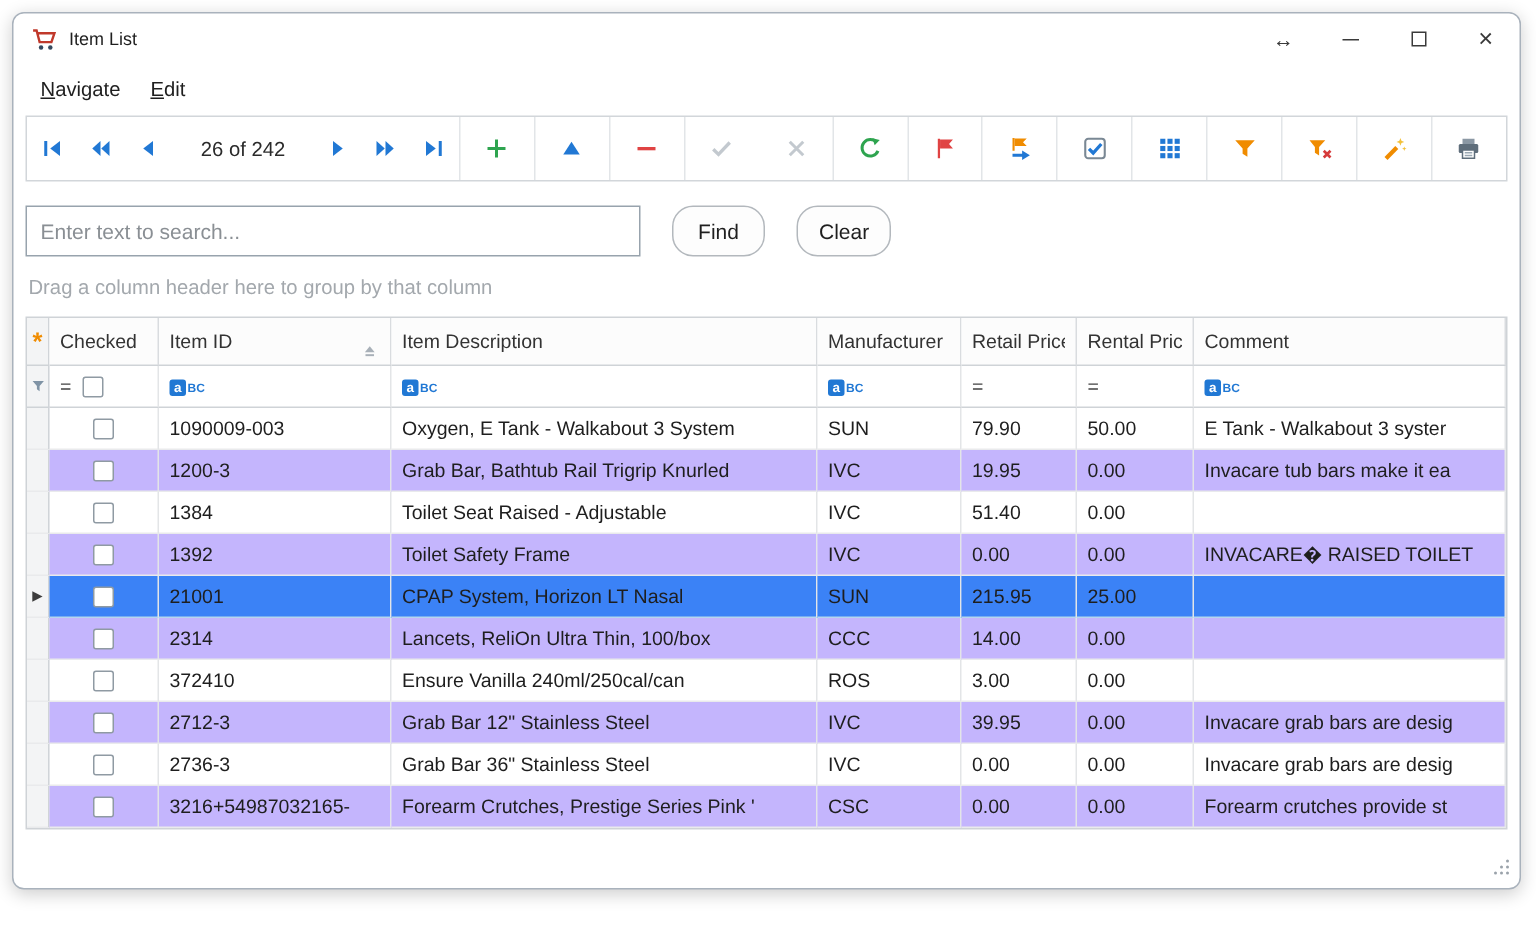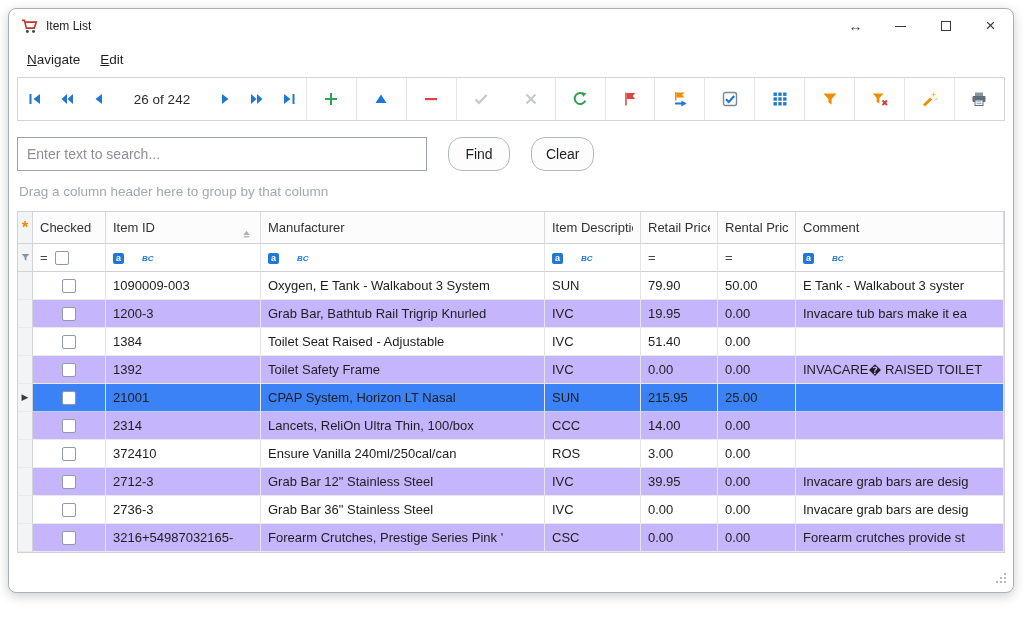--- a/index.html
+++ b/index.html
@@ -62,21 +62,21 @@
   .row-arrow { color:#3c3c3c; font-size:9px; }
   .g-cell.num { text-align:left; display:block; }
   .g-cell.center { display:flex; align-items:center; justify-content:center; padding:0; }
   .checkbox { display:inline-block; width:14px; height:14px; border:1px solid #8f9aa3; background:#fff; border-radius:2px; }
   .g-row.alt .g-cell:not(.ind) { background:#c4b5fd; }
   .g-row.sel .g-cell:not(.ind) { background:#3b82f6; border-bottom-color:#b7d6ee; }
   .eq { font-size:13px; color:#444; margin-right:7px; }
   .abc-icon { display:inline-flex; align-items:center; }
   .abc-box { background:#2178d4; color:#fff; font-size:9px; font-weight:bold; width:11px; height:11px;
              line-height:11px; text-align:center; border-radius:2px; }
-  .abc-rest { color:#2178d4; font-size:8px; font-weight:bold; margin-left:18px;font-style:italic; }
+  .abc-rest { color:#2178d4; font-size:8px; font-weight:bold; margin-left:1px; }
   .filter-funnel svg { width:11px; height:11px; }
 
   
   .status-area { flex:1 1 auto; position:relative; }
   .grip { position:absolute; right:7px; bottom:9px; width:10px; height:10px; }
   .grip i { position:absolute; width:2px; height:2px; background:#9aa2aa; border-radius:50%; }
   .grip i:nth-child(1){ right:0; bottom:0; } .grip i:nth-child(2){ right:4px; bottom:0; }
   .grip i:nth-child(3){ right:0; bottom:4px; } .grip i:nth-child(4){ right:8px; bottom:0; }
   .grip i:nth-child(5){ right:0; bottom:8px; } .grip i:nth-child(6){ right:4px; bottom:4px; }
 </style>
@@ -325,24 +325,24 @@
           <span class="hlabel">Checked</span>
         </div>
         <div class="g-cell">
           <span class="hlabel">Item ID</span>
           <span class="sort-glyph"><svg viewBox="0 0 16 16" fill="#a8b0b8" style="width: 13px; height: 13px;">
               <path d="M8 3.5l4 5H4z"></path>
               <rect x="4.5" y="10" width="7" height="1.6"></rect>
             </svg></span>
         </div>
         <div class="g-cell">
+          <span class="hlabel">Item Description</span>
+        </div>
+        <div class="g-cell">
           <span class="hlabel">Manufacturer</span>
-        </div>
-        <div class="g-cell">
-          <span class="hlabel">Item Description</span>
         </div>
         <div class="g-cell">
           <span class="hlabel">Retail Price</span>
         </div>
         <div class="g-cell">
           <span class="hlabel">Rental Price</span>
         </div>
         <div class="g-cell">
           <span class="hlabel">Comment</span>
         </div>

